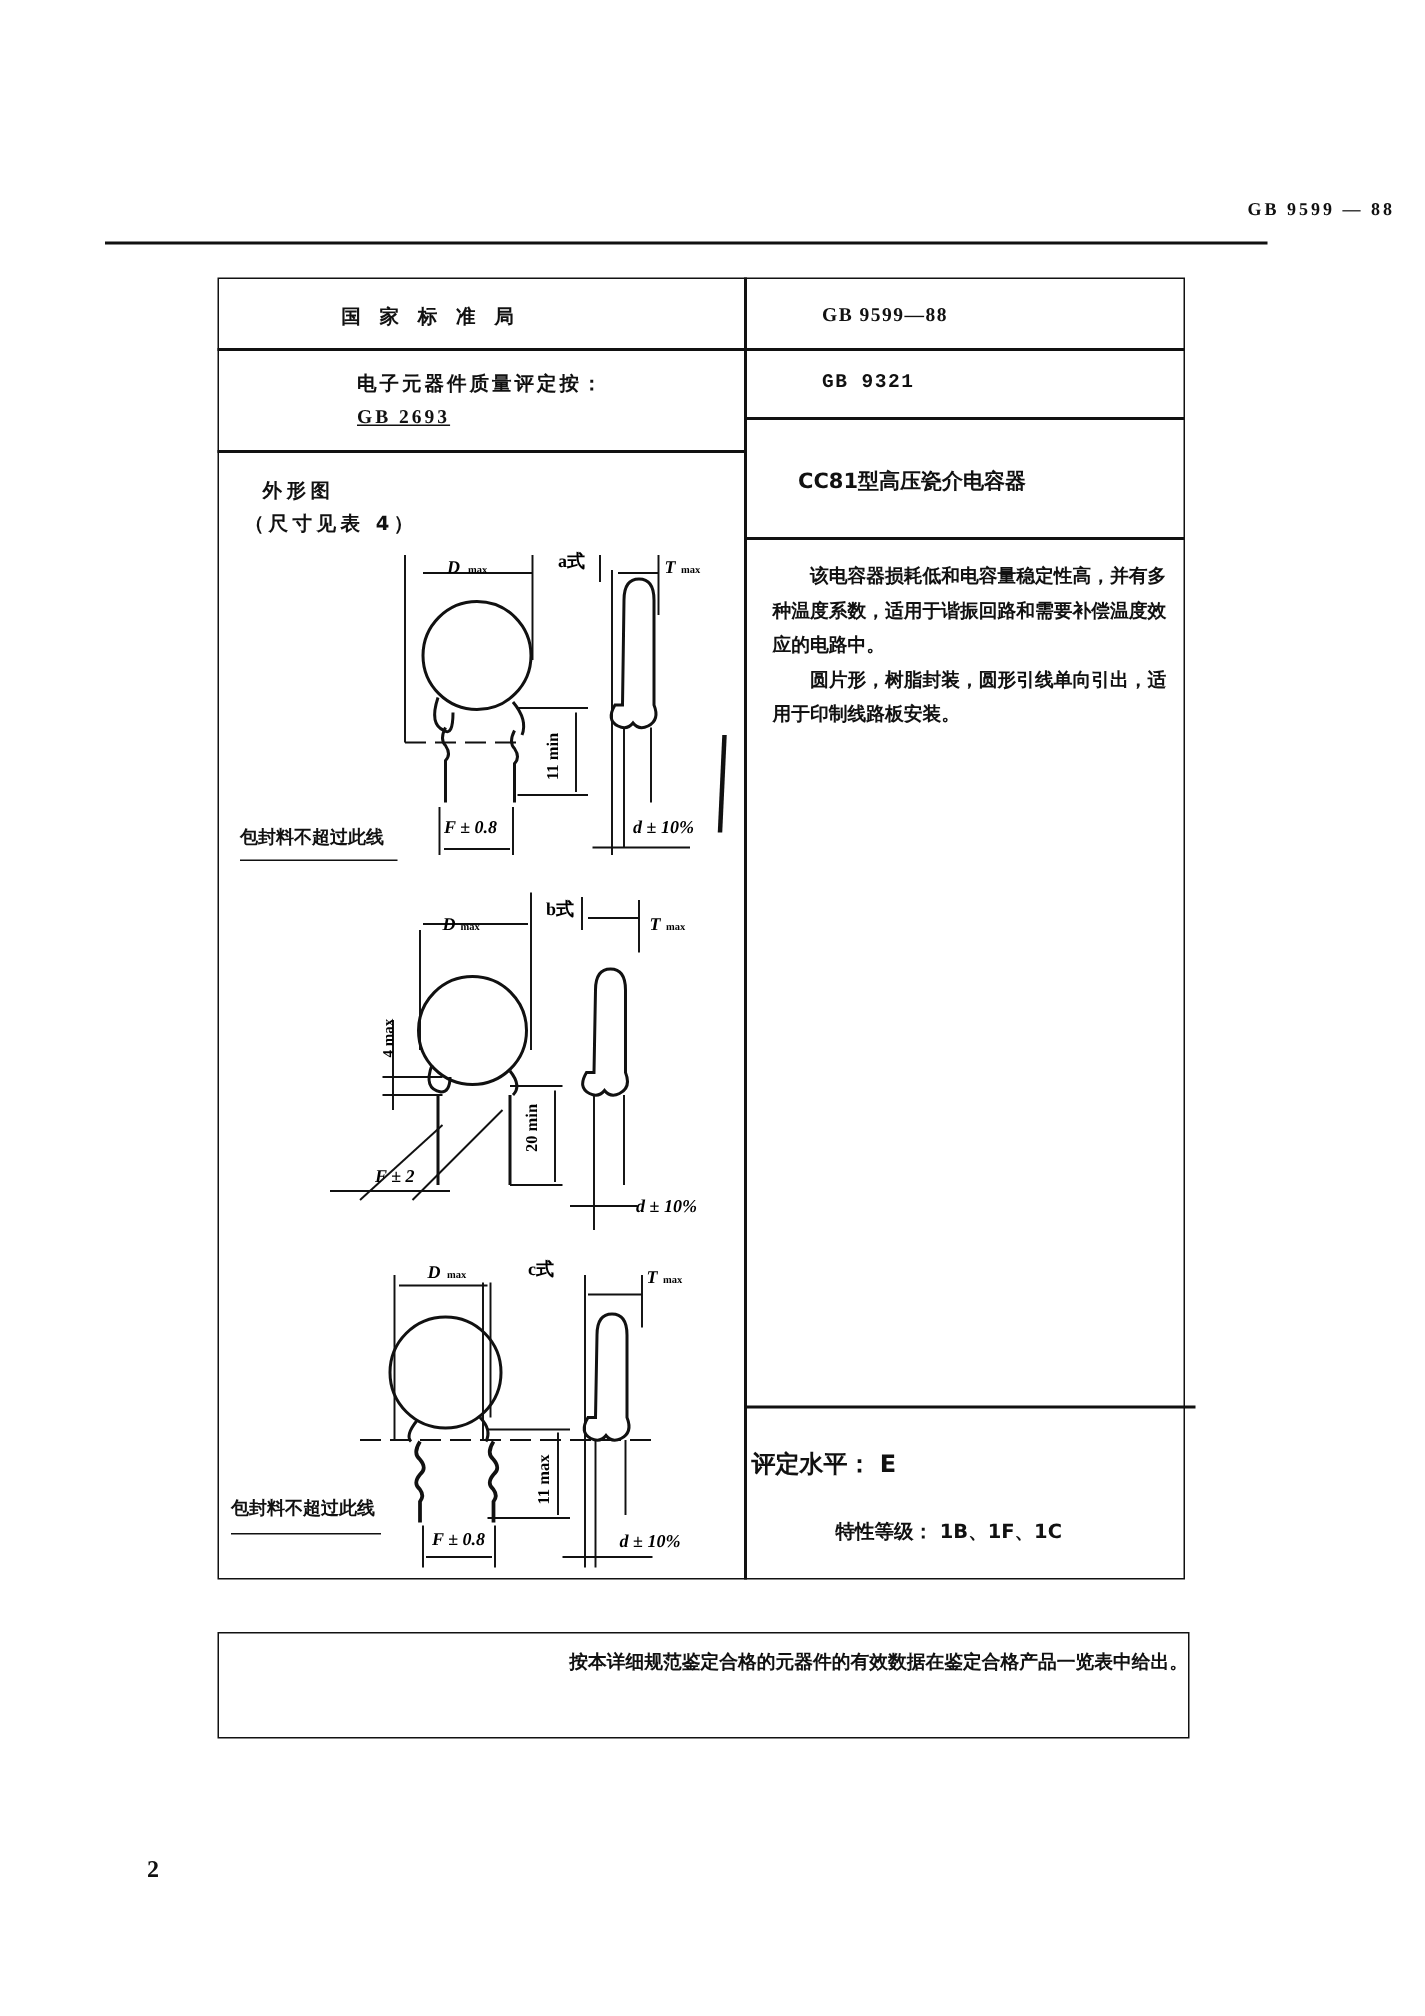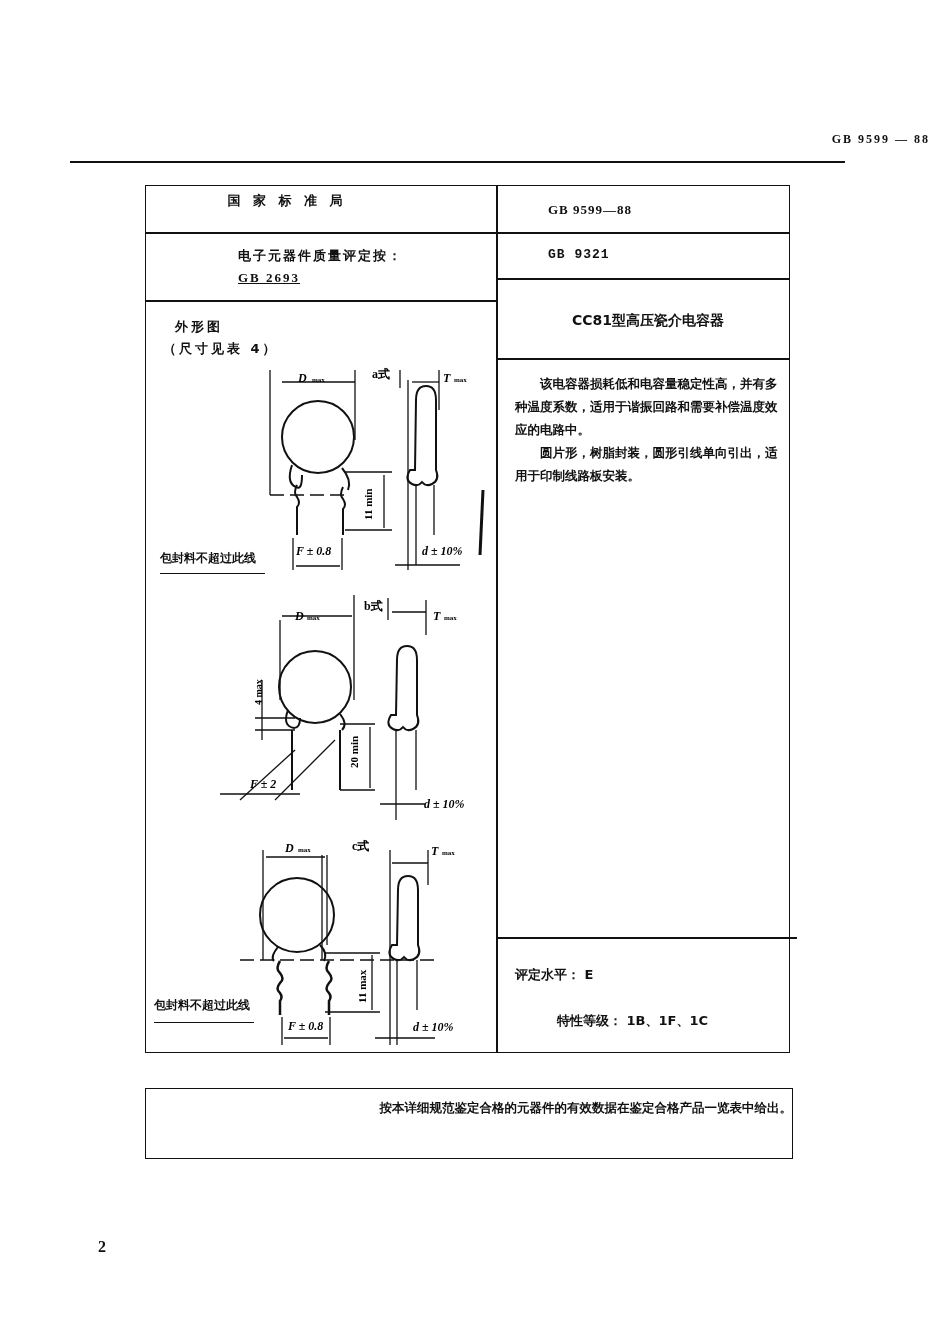--- a/index.html
+++ b/index.html
@@ -32,34 +32,34 @@
 <div class="header-rule"></div>
 
 <div class="tbl"></div>
 <div class="vline"></div>
 <div class="hl" style="left:145px; top:232px; width:645px;"></div>
 <div class="hl" style="left:145px; top:300px; width:352px;"></div>
 <div class="hl" style="left:497px; top:278px; width:293px;"></div>
 <div class="hl" style="left:497px; top:358px; width:293px;"></div>
 <div class="hl" style="left:497px; top:937px; width:300px;"></div>
 
-<div class="cell-text" style="left:145px; width:284px; top:192px; text-align:center; letter-spacing:4px;">国 家 标 准 局</div>
+<div class="cell-text" style="left:145px; width:284px; top:202px; text-align:center; letter-spacing:4px;">国 家 标 准 局</div>
 <div class="cell-text" style="left:238px; top:247px; letter-spacing:2px;">电子元器件质量评定按：</div>
 <div class="cell-text mono-ish" style="left:238px; top:270px; letter-spacing:2px;text-decoration:underline;">GB 2693</div>
 
 <div class="cell-text mono-ish" style="left:548px; top:202px; letter-spacing:1px;">GB 9599—88</div>
 <div class="cell-text mono-ish" style="left:548px; top:247px; letter-spacing:1px;font-family:Liberation Mono, monospace;">GB 9321</div>
-<div class="cell-text" style="left:572px; top:312px; font-size:14px;">CC81型高压瓷介电容器</div>
+<div class="cell-text" style="left:532px; top:312px; font-size:14px;">CC81型高压瓷介电容器</div>
 
 <div class="desc">
   <p>该电容器损耗低和电容量稳定性高，并有多种温度系数，适用于谐振回路和需要补偿温度效应的电路中。</p>
   <p>圆片形，树脂封装，圆形引线单向引出，适用于印制线路板安装。</p>
 </div>
 
-<div class="cell-text" style="left:515px; top:966px; font-size:13px;">评定水平： E</div>
+<div class="cell-text" style="left:501px; top:966px; font-size:16px;">评定水平： E</div>
 <div class="cell-text" style="left:515px; top:1012px; font-size:13px;margin-left:42px;">特性等级： 1B、1F、1C</div>
 
 <div class="cell-text" style="left:175px; top:318px; letter-spacing:3px;">外形图</div>
 <div class="cell-text" style="left:163px; top:340px; letter-spacing:3px;">（尺寸见表 4）</div>
 
 <div>
 <svg style="position:absolute; left:150px; top:360px;" width="345" height="215">
   <g stroke="#111" fill="none" stroke-width="1.3">
     <line x1="120" y1="10" x2="120" y2="135"></line>
     <line x1="120" y1="135" x2="200" y2="135" stroke-dasharray="14 6"></line>

